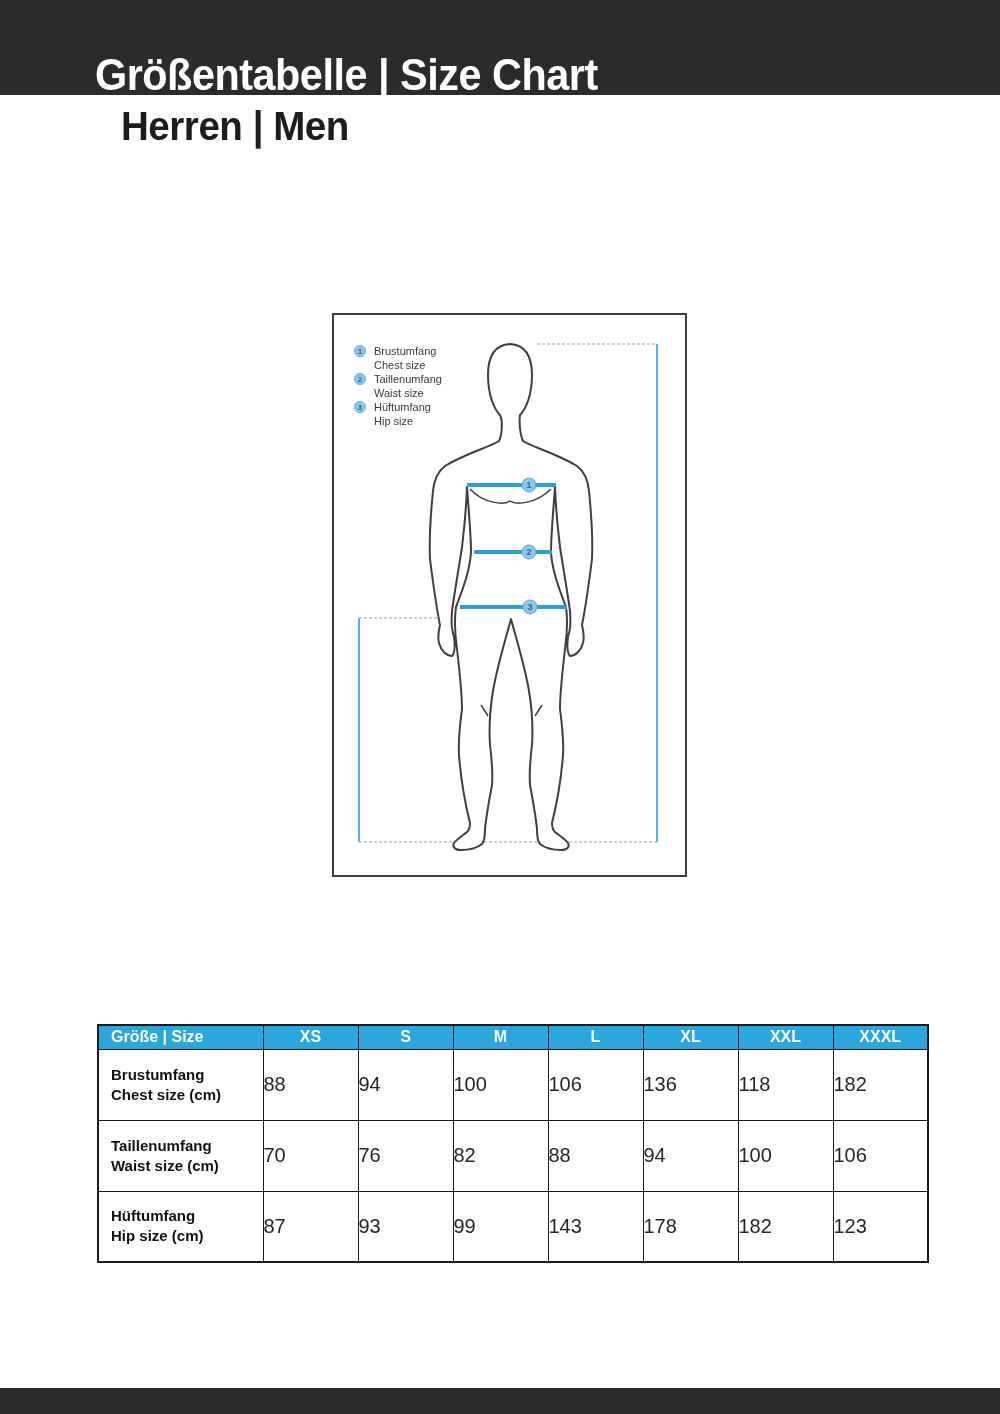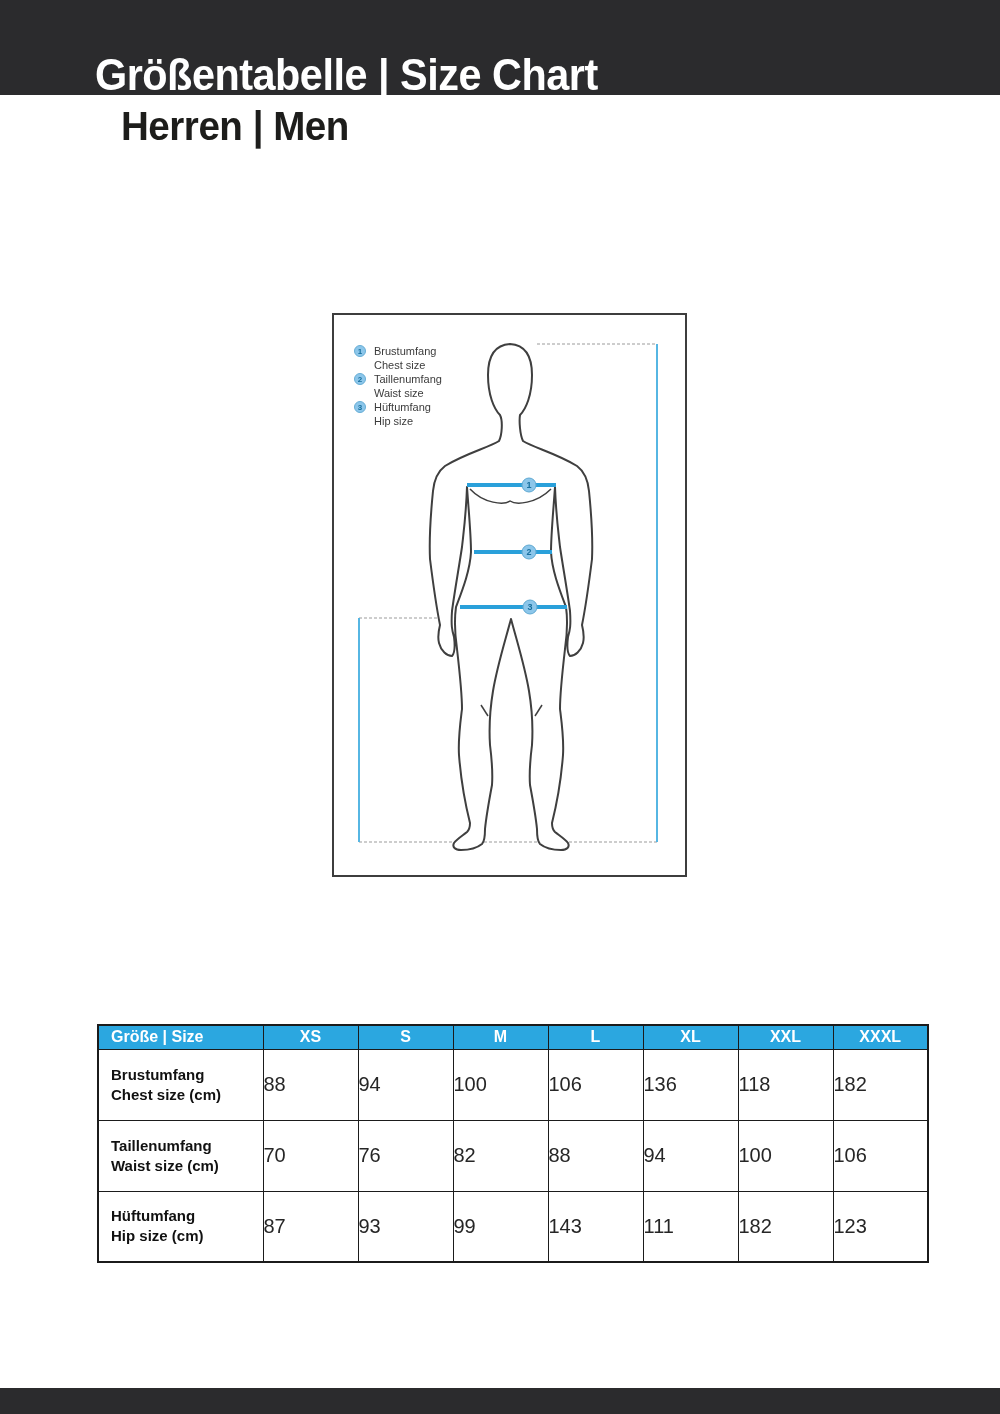--- a/index.html
+++ b/index.html
@@ -225,21 +225,21 @@
       </tr>
       <tr>
         <td class="rowhead">
           <span>Hüftumfang</span><br>
           <span>Hip size (cm)</span>
         </td>
         <td>87</td>
         <td>93</td>
         <td>99</td>
         <td>143</td>
-        <td>111</td>
+        <td>178</td>
         <td>182</td>
         <td>123</td>
       </tr>
     </tbody>
   </table>
 
   <div class="footer-bar"></div>
 
 </div>
 

